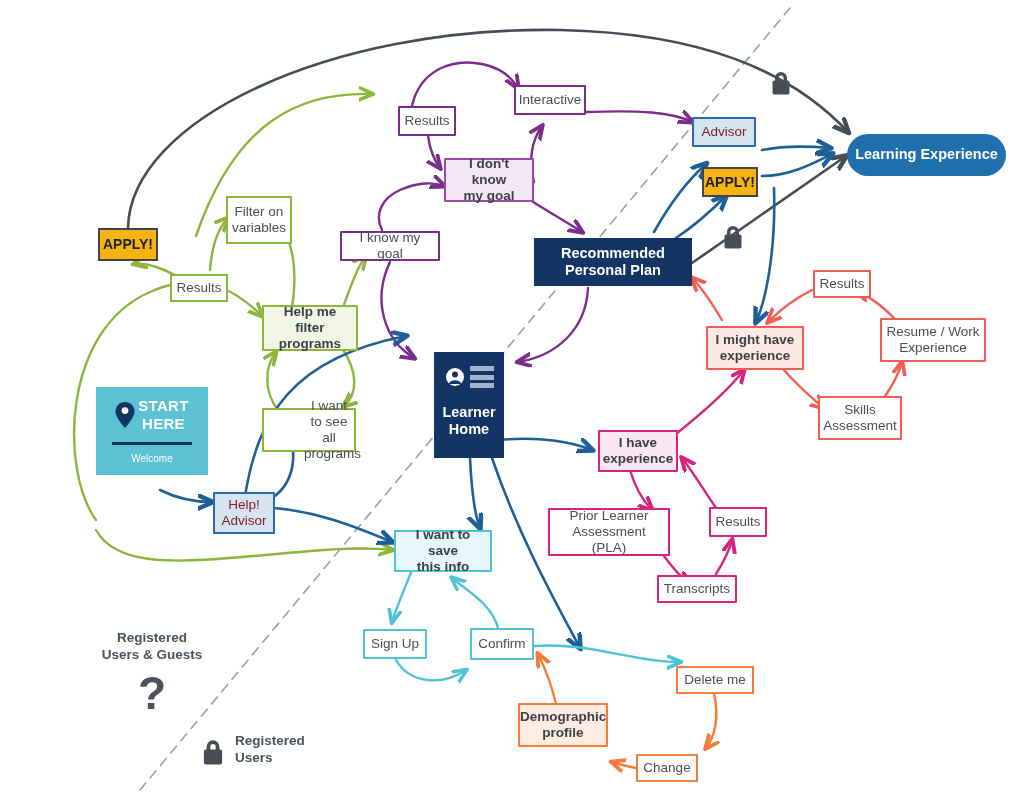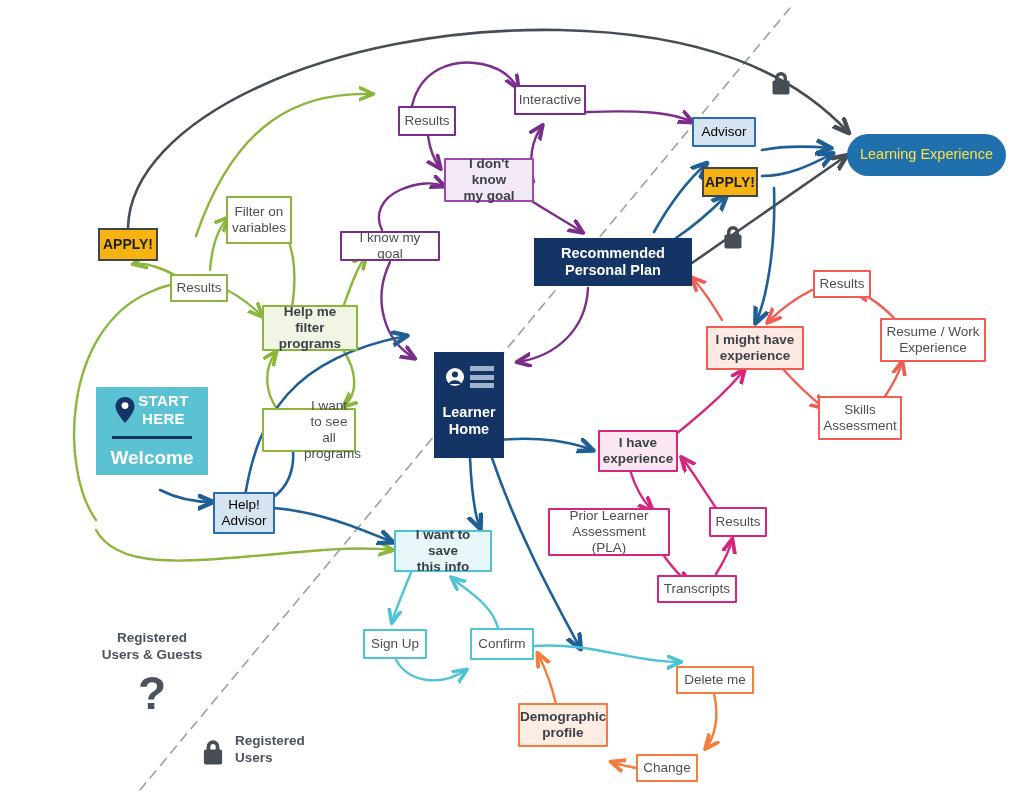--- a/index.html
+++ b/index.html
@@ -17,29 +17,29 @@
   .fam-purple{border-color:#7b2d8b;}
   .fam-purple-fill{border-color:#9c4aa8;background:#f3e8f5;}
   .fam-red{border-color:#f15d52;}
   .fam-red-fill{border-color:#f15d52;background:#fdeae4;}
   .fam-magenta{border-color:#d6257f;}
   .fam-magenta-fill{border-color:#d6257f;background:#fbe7f2;}
   .fam-cyan{border-color:#4ec3d4;}
   .fam-cyan-fill{border-color:#4ec3d4;background:#e6f6f9;}
   .fam-orange{border-color:#f57c3a;}
   .fam-orange-fill{border-color:#f57c3a;background:#fdece1;}
-  .fam-blue{border-color:#2b6cb0;background:#d6e3f0;color:#000000;}
+  .fam-blue{border-color:#2b6cb0;background:#d6e3f0;color:#7f1d1d;}
   
   .apply{background:#f6b312;border:2px solid #41464d;color:#1d2025;font-weight:bold;font-size:14px;}
   .navy{background:#143466;color:#fff;font-weight:bold;font-size:14.5px;border:none;}
-  .pill{background:#2070ad;color:#fde047;font-weight:normal;font-size:14.5px;border-radius:26px;}
+  .pill{background:#2070ad;color:#ffffff;font-weight:bold;font-size:14.5px;border-radius:26px;}
   .start{background:#5bc2d4;border:none;color:#fff;flex-direction:column;}
   .start .hd{display:flex;align-items:center;justify-content:center;gap:3px;font-weight:bold;font-size:15px;letter-spacing:.3px;}
   .start .rule{width:72%;height:3px;background:#143466;margin:9px auto 8px;}
-  .start .wel{font-weight:bold;font-size:19px;}
+  .start .wel{font-weight:normal;font-size:10px;}
   .lh{flex-direction:column;justify-content:flex-start;padding-top:14px;}
   .lh .ico{display:flex;align-items:center;gap:5px;margin-bottom:16px;}
   .lh .bars{display:flex;flex-direction:column;gap:3.5px;}
   .lh .bars i{display:block;width:24px;height:5px;background:#9fb3cc;}
   .legend{position:absolute;color:#4a525c;font-weight:bold;font-size:13.5px;text-align:center;line-height:1.25;}
   .legend.lk{display:flex;align-items:center;gap:9px;text-align:left;}
   .qm{font-size:46px;font-weight:bold;color:#4a525c;line-height:1;margin-top:6px;}
 </style>
 </head>
 <body>

